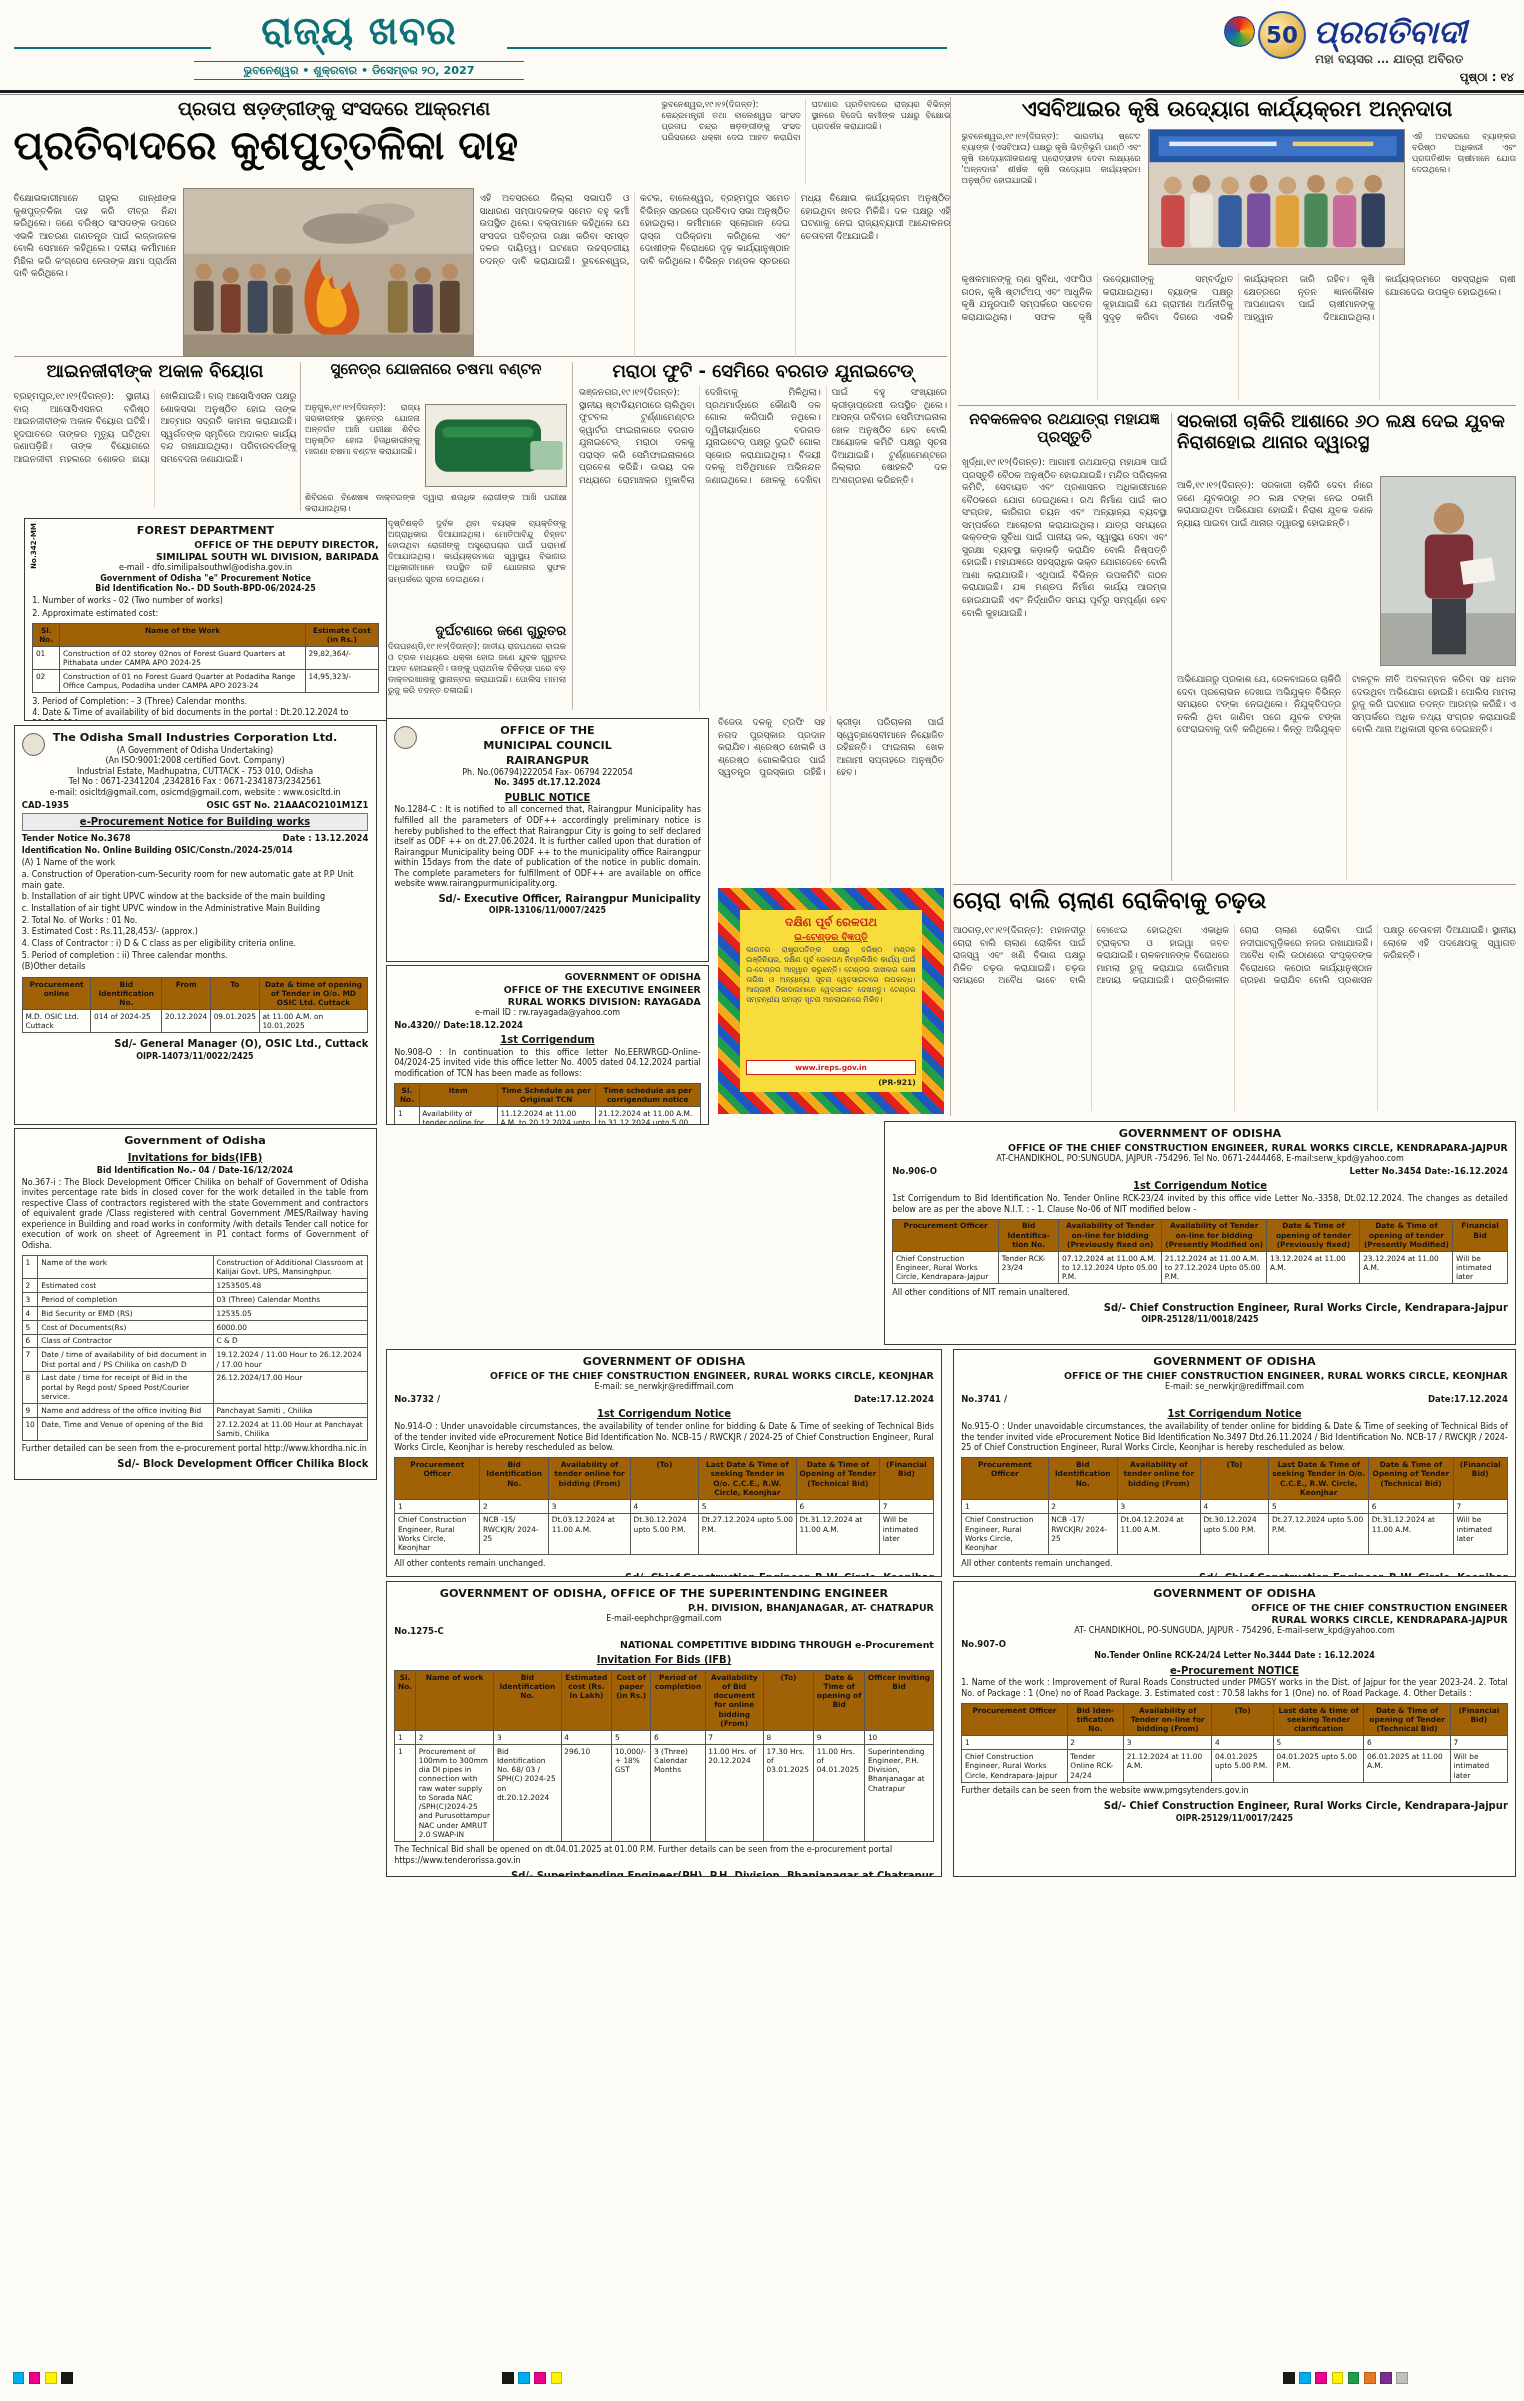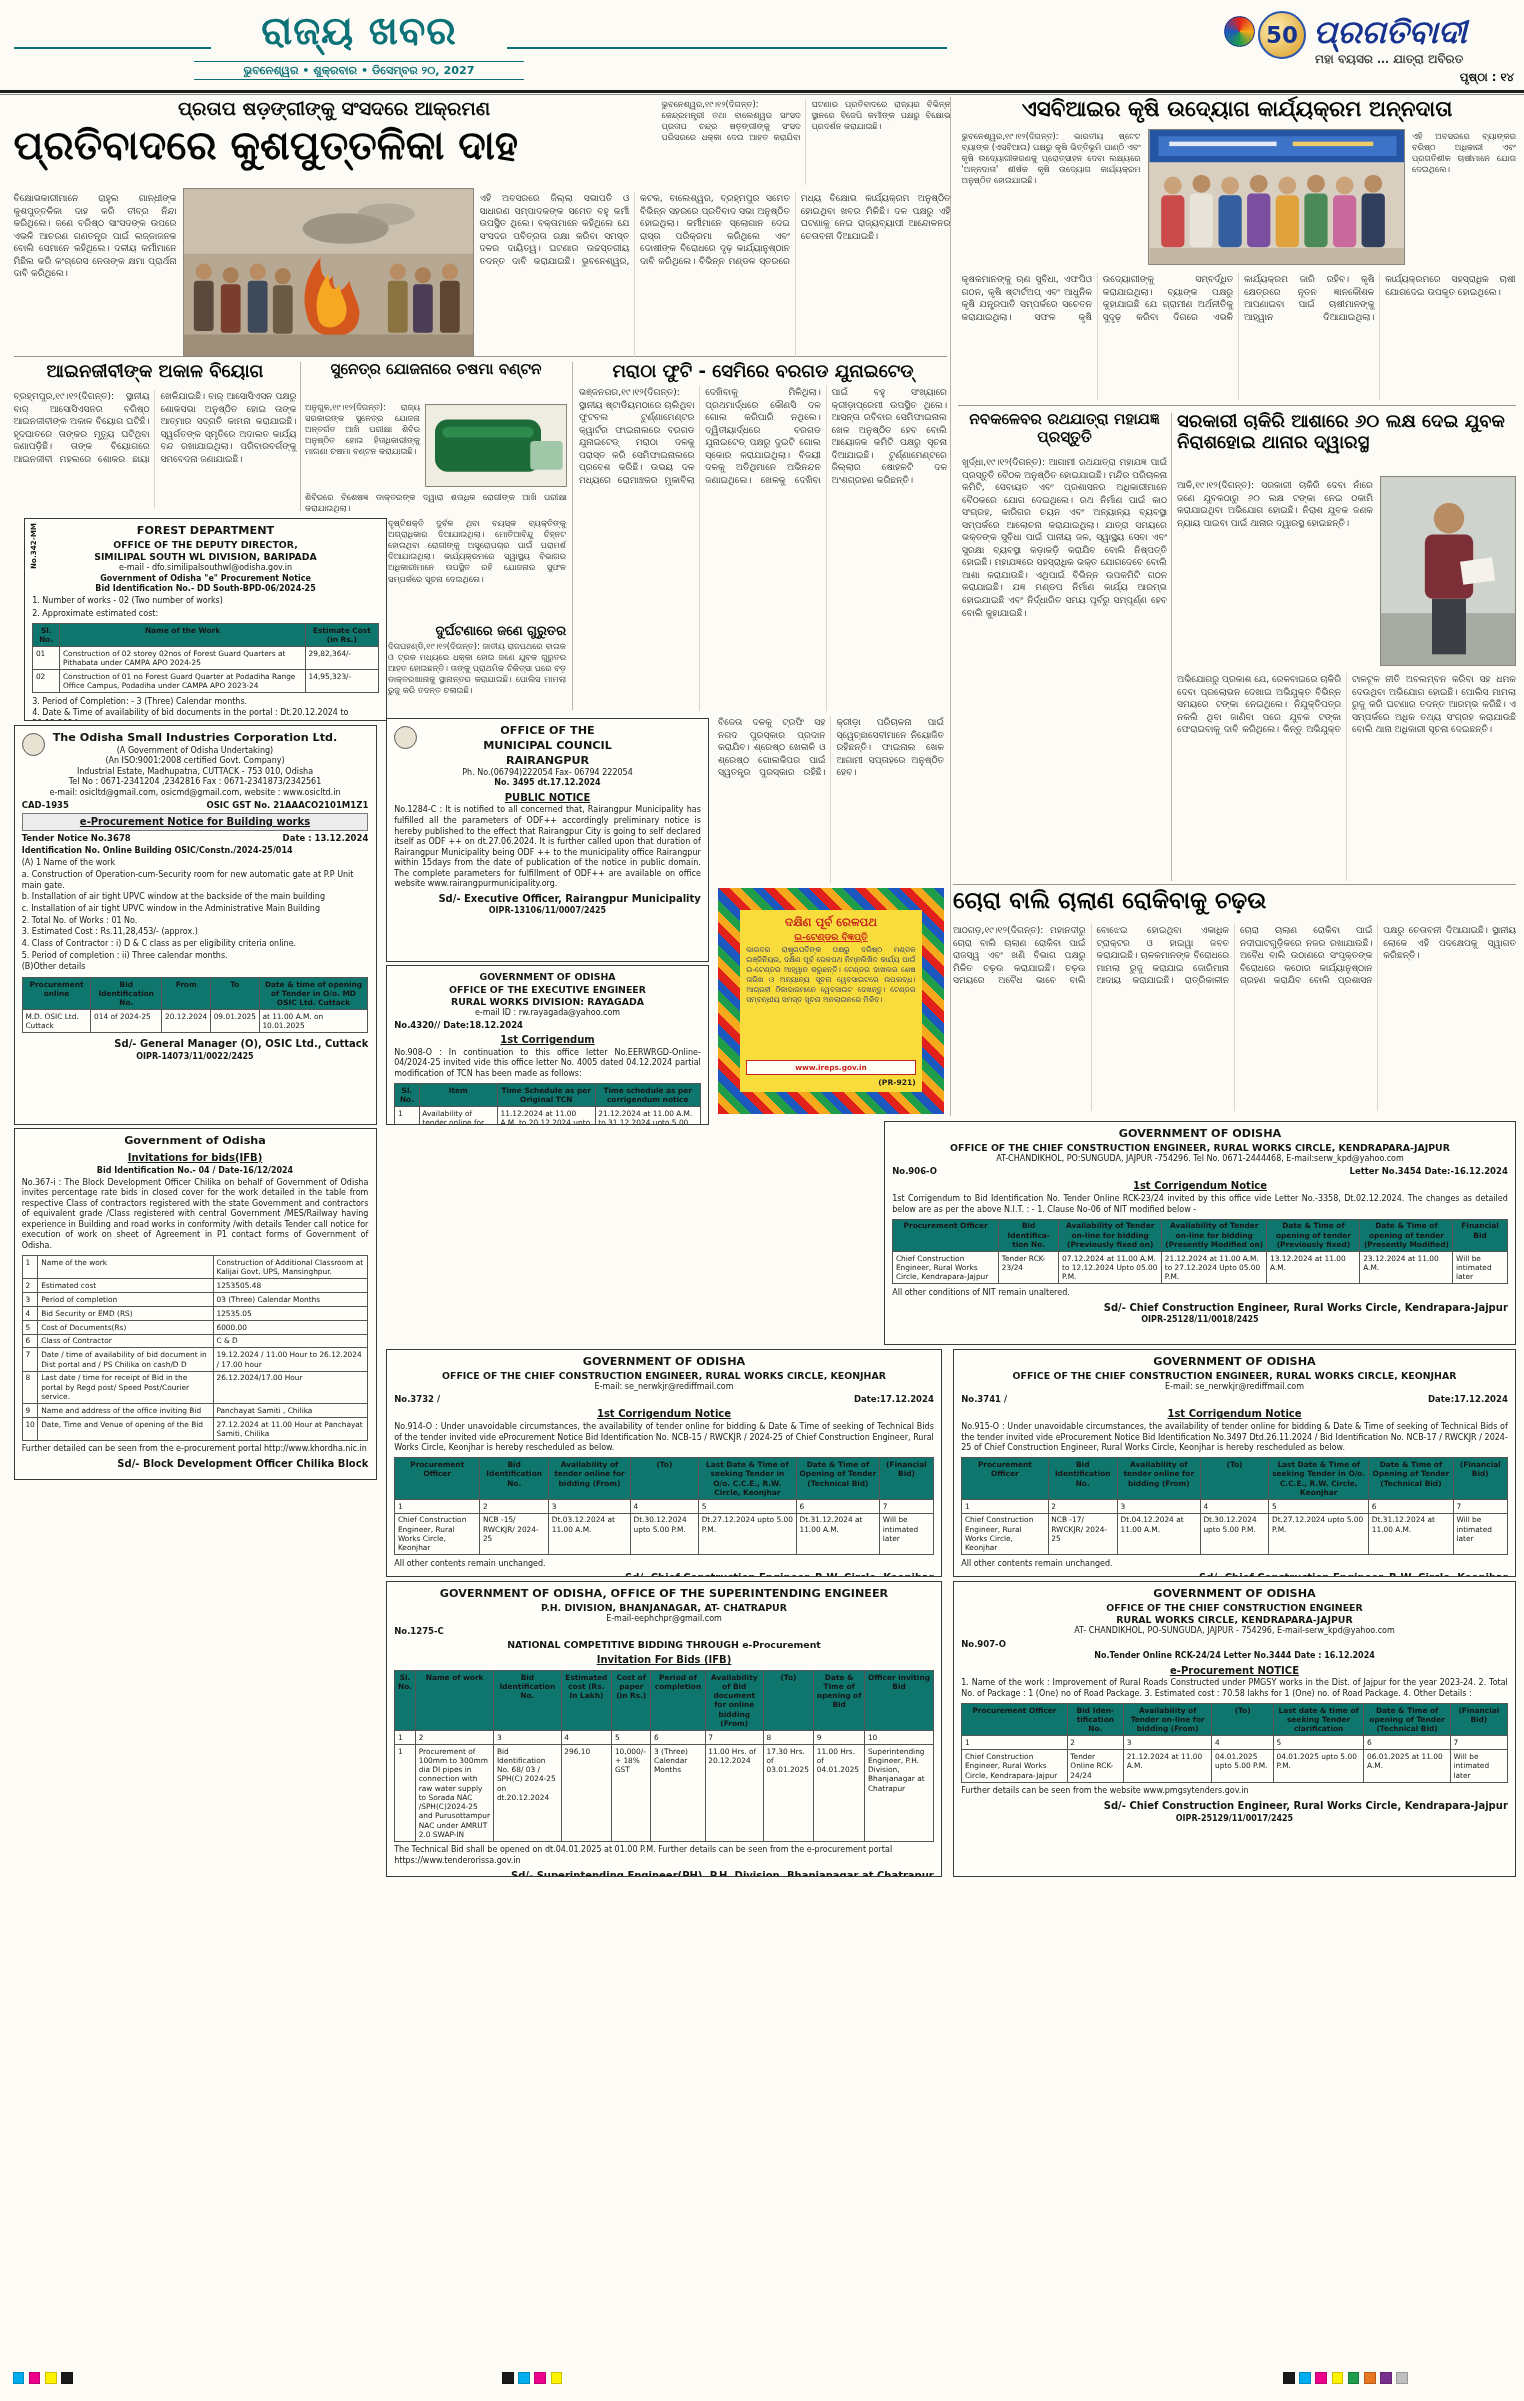--- a/index.html
+++ b/index.html
@@ -30,29 +30,29 @@
   .bt{font-size:9.1px;line-height:1.38;text-align:justify;color:#222}
   .bt-sm{font-size:8.3px;line-height:1.34;text-align:justify;color:#222}
   .cols2{column-count:2;column-gap:10.8px;column-rule:0.9px solid #ddd6c8}
   .cols3{column-count:3;column-gap:10.8px;column-rule:0.9px solid #ddd6c8}
   .cols4{column-count:4;column-gap:10.8px;column-rule:0.9px solid #ddd6c8}
   .photo{position:absolute;border:0.9px solid #8a8577;background:#cfc9bb;overflow:hidden}
   .photo svg{display:block}
   .notice{position:absolute;border:1.8px solid #3a3a3a;background:#fffef9;padding:5.4px 7.2px;
           font-size:8.5px;line-height:1.3;overflow:hidden}
   .notice .t1{font-size:11.2px;font-weight:bold;text-align:center}
-  .notice .t2{font-size:9.4px;font-weight:bold;text-align:center}
+  .notice .t2{font-size:9.4px;font-weight:bold;text-align:right}
   .notice .t3{font-size:8px;text-align:center}
   .notice .t2u{font-size:10px;font-weight:bold;text-align:center;text-decoration:underline;margin:1.8px 0}
   .notice .p{font-size:8px;line-height:1.32;text-align:justify;margin:1.8px 0}
   .notice .pl div{font-size:8px;line-height:1.35;margin:0.9px 0}
   .notice .row2{display:flex;justify-content:space-between;font-weight:bold;font-size:8.5px;margin:1.8px 0}
   .ntable{width:100%;border-collapse:collapse;margin:3.6px 0;font-size:7.4px}
   .ntable td,.ntable th{border:0.9px solid #555;padding:1.8px 2.7px;vertical-align:top;text-align:left;line-height:1.25}
-  .ntable th{background:#0f766e;text-align:center;font-weight:bold}
+  .ntable th{background:#a16207;text-align:center;font-weight:bold}
   .sig{text-align:right;font-weight:bold;font-size:10px;margin-top:1.8px}
   .oipr{text-align:center;font-weight:bold;font-size:8px;margin-top:1.8px}
   .seal{width:23px;height:23px;border-radius:50%;border:1.8px solid #555;background:#e8e2d2;position:absolute}
   .ad-frame{position:absolute;padding:22px;
             background:repeating-linear-gradient(45deg,#e2211c 0 8px,#f6a81c 8px 16px,#1f9d4b 16px 24px,#1d58c0 24px 32px)}
   .ad-inner{background:#f8dc3c;width:100%;height:100%;padding:5.4px 6.3px;display:flex;flex-direction:column;overflow:hidden}
   .ad-title{color:#c8201c;font-weight:bold;font-size:11.7px;text-align:center;line-height:1.2}
   .ad-sub{color:#c8201c;font-weight:bold;font-size:9.4px;text-align:center;text-decoration:underline;margin:1.8px 0}
   .ad-body{color:#14267a;font-size:7.4px;line-height:1.35;text-align:justify;flex:1}
   .ad-note{background:#fffef4;border:0.9px solid #c8201c;color:#c8201c;font-size:7.4px;

